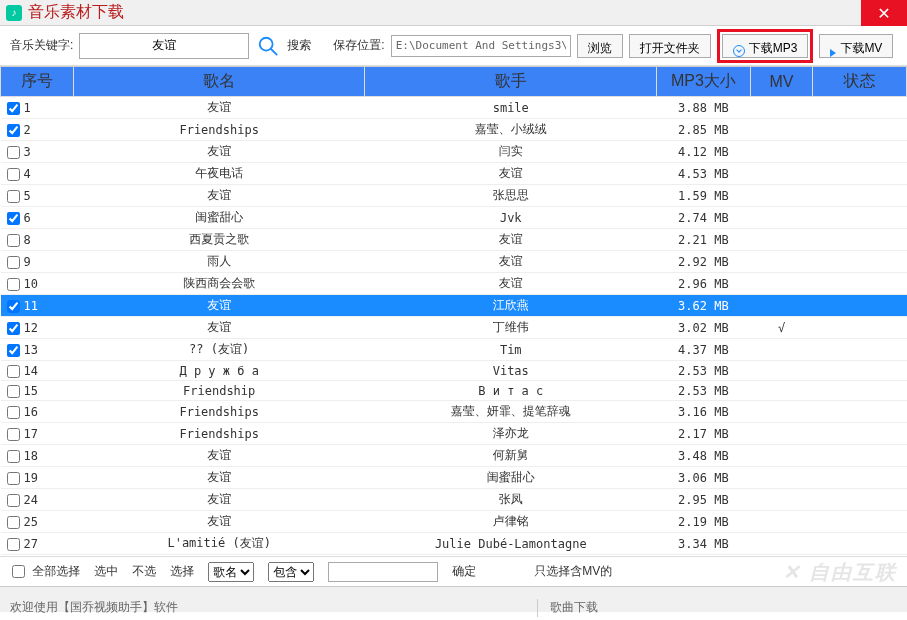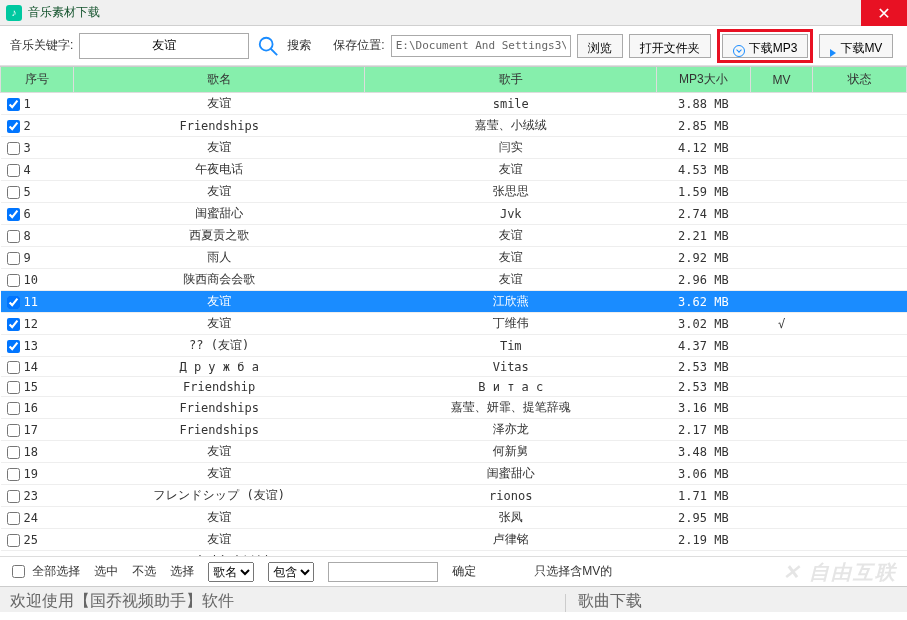--- a/index.html
+++ b/index.html
@@ -27,21 +27,21 @@
       background: #00c8a0;
       border-radius: 3px;
       margin-right: 6px;
       display: flex;
       align-items: center;
       justify-content: center;
       color: #fff;
       font-size: 10px;
       font-weight: bold;
     }
-    .titlebar .title { font-size: 12px; color: #14532d; }
+    .titlebar .title { font-size: 16px; color: #b91c1c; }
     .close-btn {
       position: absolute;
       right: 0; top: 0;
       width: 46px; height: 26px;
       background: #e81123;
       color: #fff;
       display: flex;
       align-items: center;
       justify-content: center;
       font-size: 16px;
@@ -124,26 +124,26 @@
       overflow-y: scroll;
       border-top: 1px solid #ccc;
       position: relative;
     }
     table {
       width: 100%;
       border-collapse: collapse;
       table-layout: fixed;
     }
     thead th {
-      background: #86efac;
+      background: #3b82f6;
       border: 1px solid #ddd;
       border-top: none;
       font-weight: normal;
       padding: 4px 6px;
-      font-size: 12px;
+      font-size: 16px;
       text-align: center;
       position: sticky;
       top: 0;
     }
     tbody td {
       border-bottom: 1px solid #eee;
       padding: 2px 6px;
       height: 20px;
       font-size: 12px;
       font-family: SimSun, monospace;
@@ -181,24 +181,24 @@
       font-family: inherit;
     }
     .bottom-bar .filter-input {
       width: 110px;
       height: 20px;
       border: 1px solid #aaa;
     }
     .statusbar {
       height: 26px;
       display: flex;
-      align-items: flex-end;
-      padding: 0 10px;
+      align-items: flex-start;
+      padding: 12px 10px;
       background: #f0f0f0;
-      font-size: 16px;
+      font-size: 12px;
       color: #666;
       border-top: 1px solid #ccc;
     }
     .statusbar .divider {
       width: 1px; height: 18px;
       background: #ccc;
       margin: 0 12px;
     }
     .watermark {
       position: absolute;
@@ -415,28 +415,20 @@
         </tr>
         <tr>
           <td class="idx"><input type="checkbox" style="">19</td>
           <td>友谊</td>
           <td>闺蜜甜心</td>
           <td>3.06 MB</td>
           <td></td>
           <td></td>
         </tr>
         <tr>
-          <td class="idx"><input type="checkbox" style="">23</td>
-          <td>フレンドシップ (友谊)</td>
-          <td>rionos</td>
-          <td>1.71 MB</td>
-          <td></td>
-          <td></td>
-        </tr>
-        <tr>
           <td class="idx"><input type="checkbox" style="">24</td>
           <td>友谊</td>
           <td>张凤</td>
           <td>2.95 MB</td>
           <td></td>
           <td></td>
         </tr>
         <tr>
           <td class="idx"><input type="checkbox" style="">25</td>
           <td>友谊</td>

